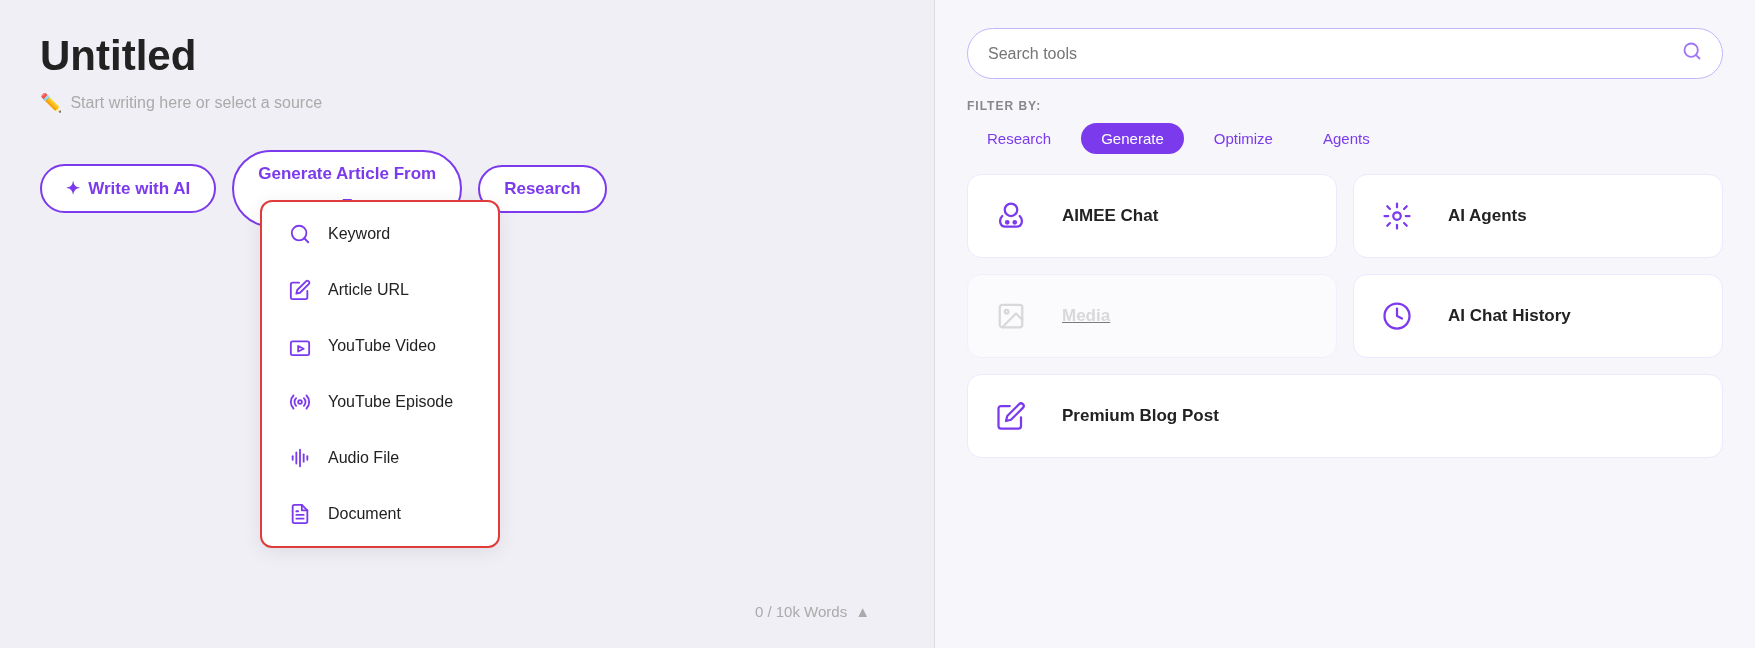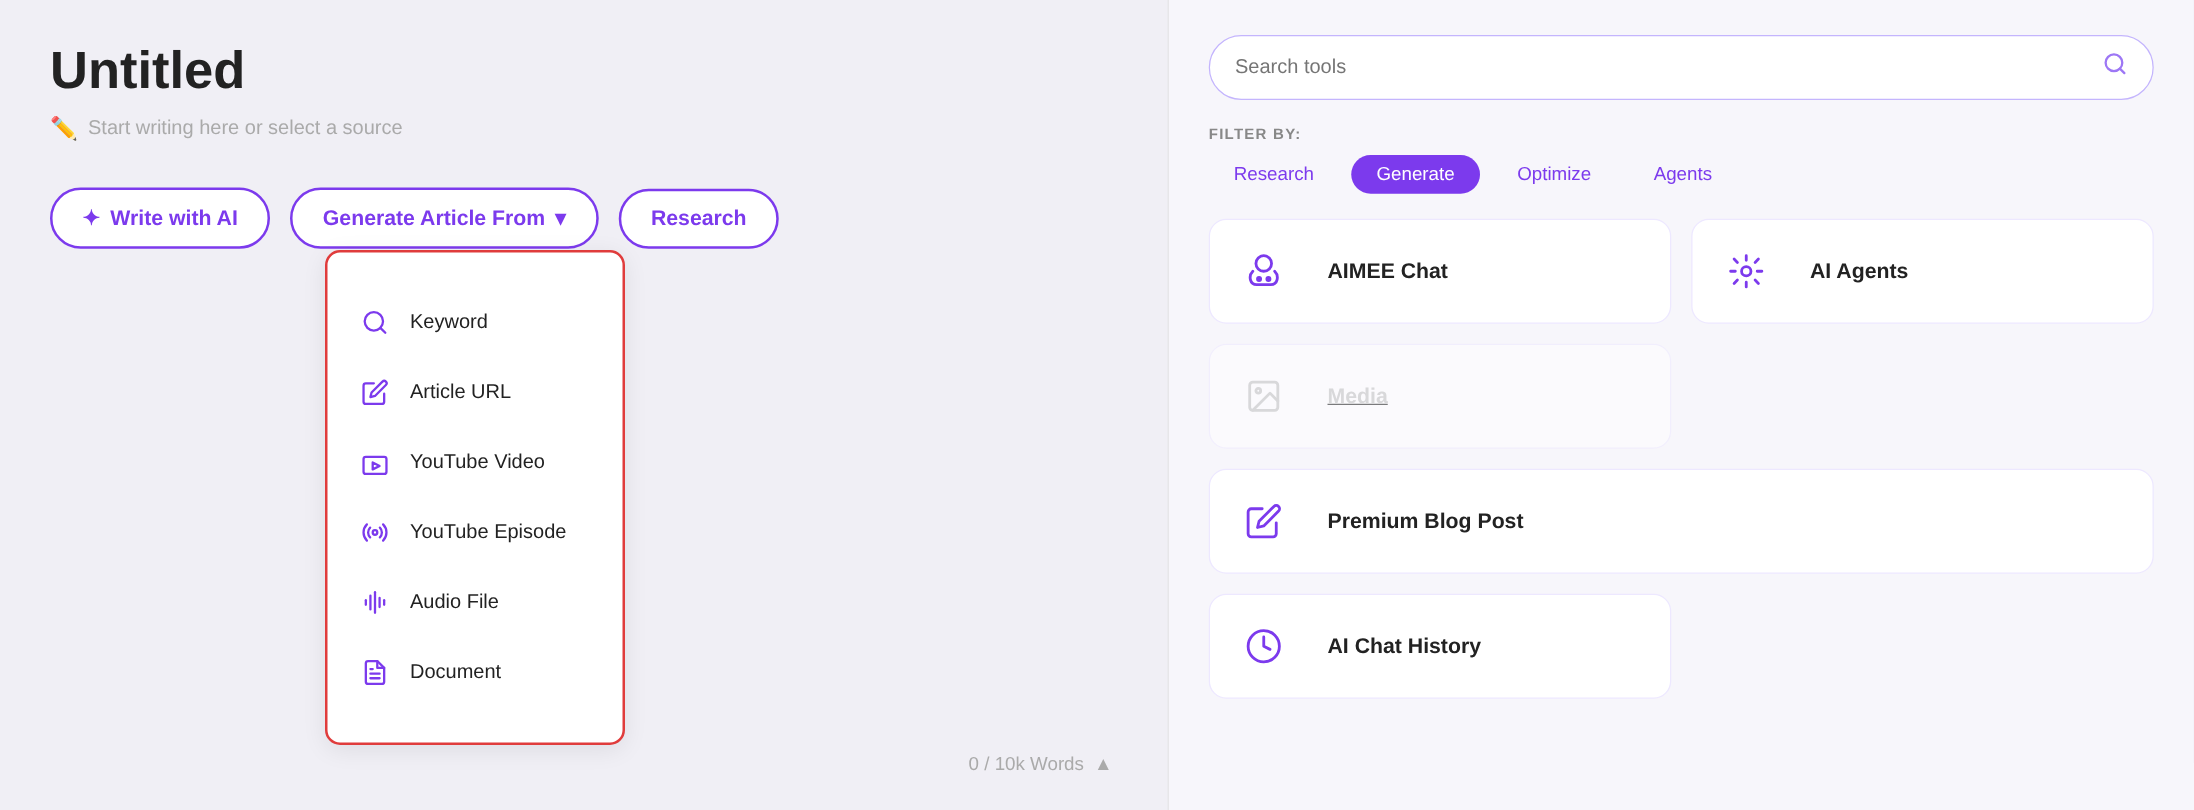--- a/index.html
+++ b/index.html
@@ -65,20 +65,21 @@
       align-items: center;
       gap: 8px;
       padding: 12px 24px;
       border: 2px solid #7c3aed;
       border-radius: 50px;
       background: white;
       color: #7c3aed;
       font-size: 17px;
       font-weight: 600;
       cursor: pointer;
+      flex-direction: column;
     }
 
     .btn-research {
       display: flex;
       align-items: center;
       gap: 8px;
       padding: 12px 24px;
       border: 2px solid #7c3aed;
       border-radius: 50px;
       background: white;
@@ -89,21 +90,21 @@
     }
 
     
     .dropdown-menu {
       position: absolute;
       top: 200px;
       left: 260px;
       background: white;
       border: 2.5px solid #e03c3c;
       border-radius: 12px;
-      padding: 28px 0;
+      padding: 4px 0;
       min-width: 240px;
       z-index: 10;
       box-shadow: 0 4px 20px rgba(0,0,0,0.08);
     }
 
     .dropdown-item {
       display: flex;
       align-items: center;
       gap: 14px;
       padding: 14px 24px;
@@ -118,21 +119,21 @@
       display: flex;
       align-items: center;
       justify-content: center;
       color: #7c3aed;
       font-size: 20px;
     }
 
     .word-count {
       position: absolute;
       bottom: 28px;
-      right: 44px;
+      right: 64px;
       color: #aaa;
       font-size: 15px;
       display: flex;
       align-items: center;
       gap: 8px;
     }
 
     
     .divider {
       width: 1px;
@@ -394,33 +395,33 @@
       <span class="tool-icon muted">
         <svg width="30" height="30" viewBox="0 0 24 24" fill="none" stroke="#bbb" stroke-width="1.8" stroke-linecap="round" stroke-linejoin="round">
             <rect x="3" y="3" width="18" height="18" rx="2"></rect>
             <circle cx="8.5" cy="8.5" r="1.5"></circle>
             <polyline points="21 15 16 10 5 21"></polyline>
           </svg>
       </span>
       <span class="tool-label">Media</span>
     </div>
 
+    <div class="tool-card">
+      <span class="tool-icon">
+        <svg width="30" height="30" viewBox="0 0 24 24" fill="none" stroke="#7c3aed" stroke-width="1.8" stroke-linecap="round" stroke-linejoin="round">
+            <circle cx="12" cy="12" r="10"></circle>
+            <polyline points="12 6 12 12 16 14"></polyline>
+          </svg>
+      </span>
+      <span class="tool-label">AI Chat History</span>
+    </div>
+
     <div class="tool-card tool-card-wide">
       <span class="tool-icon">
         <svg width="30" height="30" viewBox="0 0 24 24" fill="none" stroke="#7c3aed" stroke-width="1.8" stroke-linecap="round" stroke-linejoin="round">
             <path d="M11 4H4a2 2 0 0 0-2 2v14a2 2 0 0 0 2 2h14a2 2 0 0 0 2-2v-7"></path>
             <path d="M18.5 2.5a2.121 2.121 0 0 1 3 3L12 15l-4 1 1-4 9.5-9.5z"></path>
           </svg>
       </span>
       <span class="tool-label">Premium Blog Post</span>
     </div>
-
-    <div class="tool-card">
-      <span class="tool-icon">
-        <svg width="30" height="30" viewBox="0 0 24 24" fill="none" stroke="#7c3aed" stroke-width="1.8" stroke-linecap="round" stroke-linejoin="round">
-            <circle cx="12" cy="12" r="10"></circle>
-            <polyline points="12 6 12 12 16 14"></polyline>
-          </svg>
-      </span>
-      <span class="tool-label">AI Chat History</span>
-    </div>
   </div>
 </div>
 
 </body></html>

